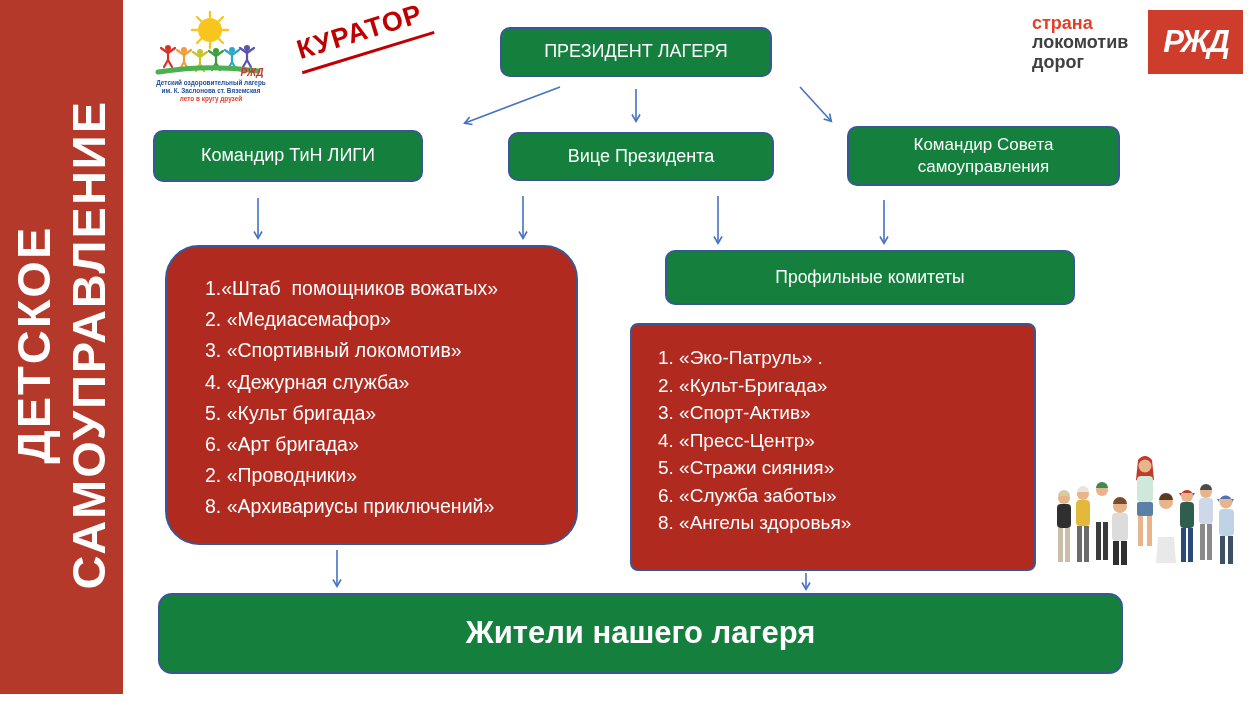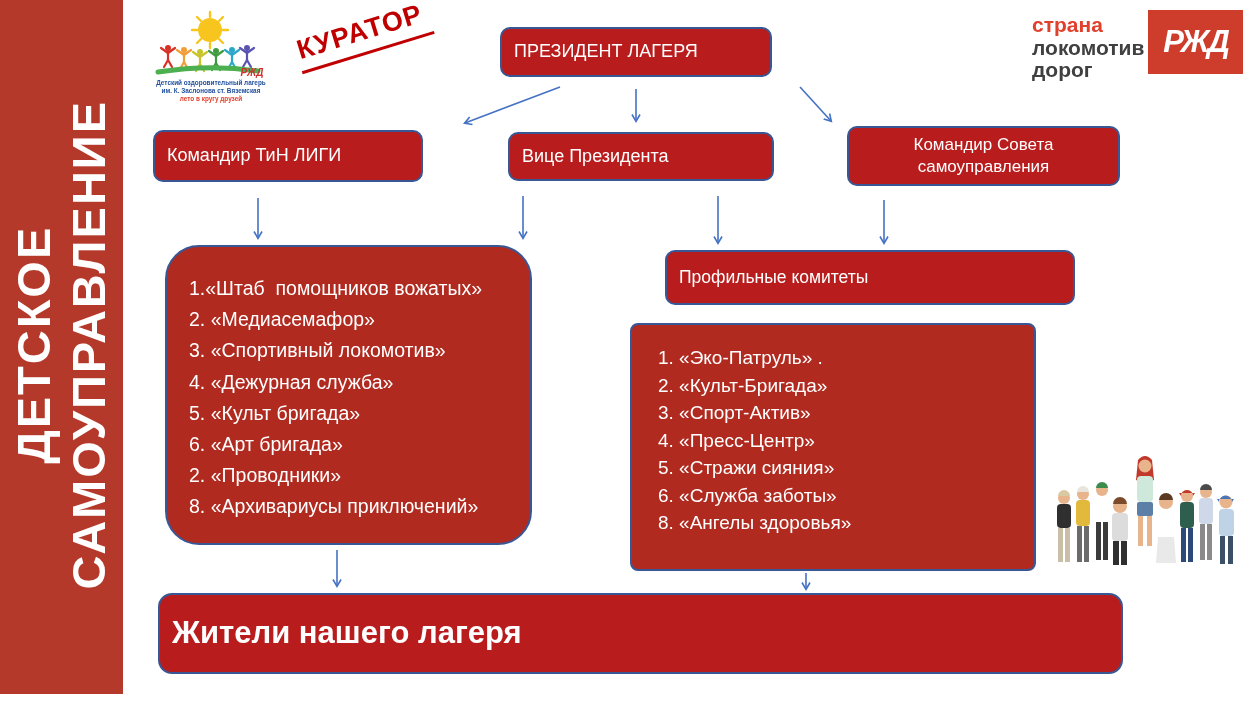--- a/index.html
+++ b/index.html
@@ -19,31 +19,31 @@
   
   .camp-logo{position:absolute;left:146px;top:8px;width:130px;height:96px;}
   
   .curator{
     position:absolute;left:297px;top:36px;
     transform:rotate(-17deg);transform-origin:left center;
     color:#C00000;font-weight:bold;font-size:27px;letter-spacing:1px;
     border-bottom:3px solid #C00000;padding:0 6px 5px 2px;
   }
   
-  .brand-text{position:absolute;left:1032px;top:14px;font-weight:bold;font-size:21px;line-height:1.08;color:#404040;}
+  .brand-text{position:absolute;left:1032px;top:14px;font-weight:bold;font-size:18px;line-height:1.08;color:#404040;}
   .brand-text .r{color:#E0402C;}
   .rzd-logo{
     position:absolute;left:1148px;top:10px;width:95px;height:64px;background:#CE3D2B;
     display:flex;align-items:center;justify-content:center;
     color:#ffffff;font-weight:bold;font-style:italic;font-size:31px;letter-spacing:-2px;
   }
   
   .node{
-    position:absolute;background:#b91c1c;border:2px solid #3A5795;border-radius:10px;
-    color:#ffffff;display:flex;align-items:center;
+    position:absolute;background:#15803d;border:2px solid #3A5795;border-radius:10px;
+    color:#ffffff;display:flex;align-items:center;justify-content:center;
     text-align:center;font-size:18px;line-height:1.3;padding:18px 12px;
   }
   .biglist{
     position:absolute;background:#B12A20;border:2px solid #3A5795;
     color:#ffffff;text-align:left;
   }
   .biglist .li{white-space:pre-wrap;}
   .residents{font-size:31px;font-weight:600;border-radius:14px;}
   
   .arrows{position:absolute;left:0;top:0;width:1250px;height:703px;pointer-events:none;}
@@ -153,21 +153,21 @@
   </div>
 
   <div class="node" style="left:508px;top:132px;width:266px;height:49px;">
     <span>Вице Президента</span>
   </div>
 
   <div class="node" style="left:847px;top:126px;width:273px;height:60px;font-size:17px;">
     <span>Командир Совета самоуправления</span>
   </div>
 
-  <div class="biglist" style="left:165px;top:245px;width:367px;height:300px;border-radius:34px;padding:26px 8px 0 22px;font-size:19.5px;line-height:1.6;">
+  <div class="biglist" style="left:165px;top:245px;width:413px;height:300px;border-radius:34px;padding:26px 8px 0 38px;font-size:19.5px;line-height:1.6;">
     <div class="li">1.«Штаб  помощников вожатых»</div>
     <div class="li">2. «Медиасемафор»</div>
     <div class="li">3. «Спортивный локомотив»</div>
     <div class="li">4. «Дежурная служба»</div>
     <div class="li">5. «Культ бригада»</div>
     <div class="li">6. «Арт бригада»</div>
     <div class="li">2. «Проводники»</div>
     <div class="li">8. «Архивариусы приключений»</div>
   </div>
 

